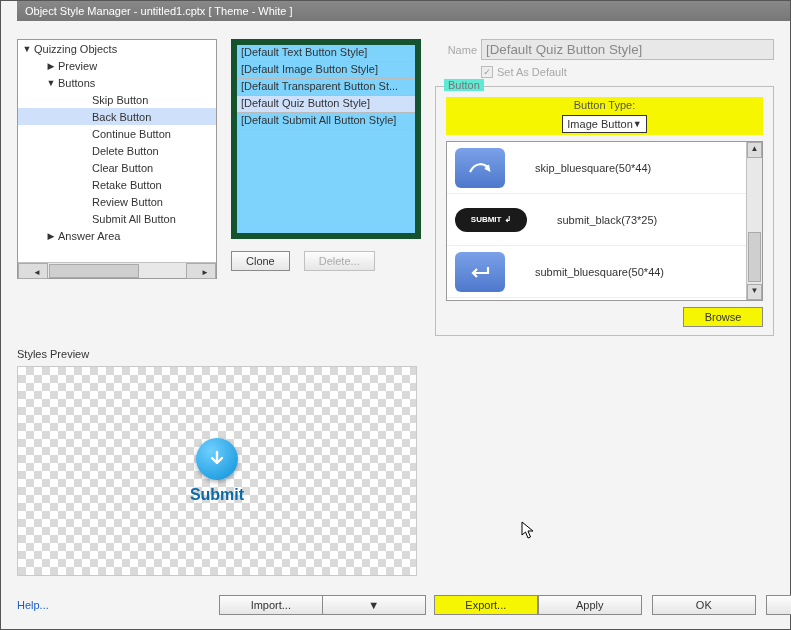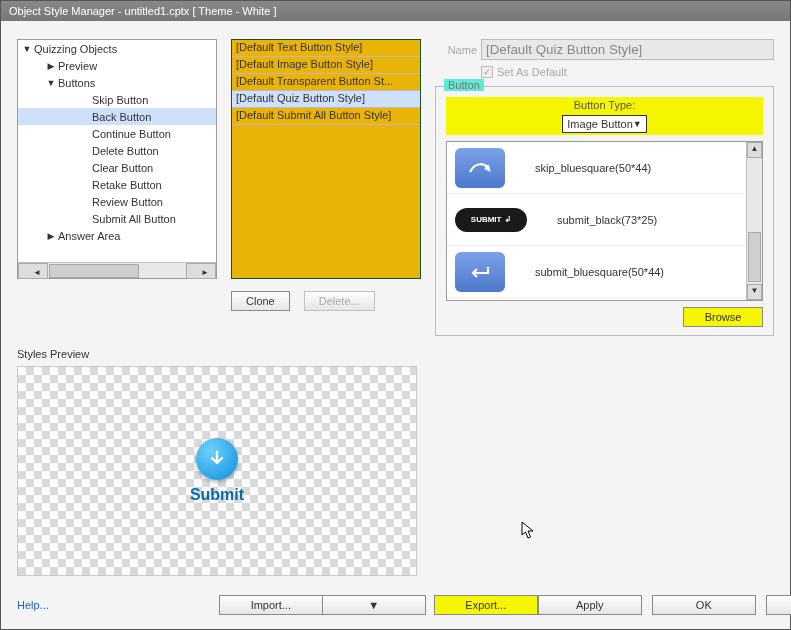--- a/index.html
+++ b/index.html
@@ -1,34 +1,34 @@
 <!DOCTYPE html>
 <html><head>
 <meta charset="utf-8">
 <style>
   * { box-sizing: border-box; }
   html, body { margin:0; padding:0; font-family: Tahoma, Arial, sans-serif; font-size:11px; color:#333; }
-  .window { width:791px; height:630px; background:#f4f4f4; border:1px solid #555; position:relative; }
+  .window { width:791px; height:630px; background:#f4f4f4; border:1px solid #555; position:relative;padding-left:16px; }
   .titlebar { background:linear-gradient(#888,#777); color:#fff; padding:4px 8px; font-size:11px; }
   .content { position:absolute; top:22px; left:0; right:0; bottom:0; padding:16px; }
   .upper { display:flex; gap:14px; }
   
   .tree-wrap { width:200px; height:240px; border:1px solid #9a9a9a; background:#fff; position:relative; }
   .tree { overflow:auto; height:222px; }
   .tree-row { display:flex; align-items:center; height:17px; padding-left:4px; white-space:nowrap; }
   .tree-row.sel { background:#cfe0fb; }
   .tri { display:inline-block; width:10px; text-align:center; color:#333; font-size:9px; }
   .tree-row .lbl { padding-left:2px; }
   .ind1 { padding-left:28px; } .ind3 { padding-left:72px; }
   .hscroll { position:absolute; bottom:0; left:0; right:0; height:16px; background:#e8e8e8; border-top:1px solid #c0c0c0; display:flex; align-items:center; }
   .hscroll .btn { width:16px; height:16px; background:#ddd; border:1px solid #aaa; font-size:8px; text-align:center; line-height:12px; }
   .hscroll .thumb { width:90px; height:14px; background:#cfcfcf; border:1px solid #aaa; margin-left:1px; }
   
   .midcol { width:190px; display:flex; flex-direction:column; }
-  .stylelist { border:1px solid #14532d; background:#eab308; height:240px; }
+  .stylelist { border:6px solid #14532d; background:#7dd3fc; height:200px; }
   .style-row { height:17px; border-bottom:1px solid #bbb; padding:1px 4px; overflow:hidden; white-space:nowrap; text-overflow:ellipsis; }
   .style-row.sel { background:#cfe0fb; }
   .clone-row { margin-top:12px; display:flex; gap:14px; }
   .btn { background:linear-gradient(#fdfdfd,#e6e6e6); border:1px solid #8a8a8a; padding:3px 14px; font-size:11px; color:#333; }
   .btn:disabled, .btn.disabled { color:#aaa; border-color:#c0c0c0; }
   .hl { background:#f6f600; }
   
   .rightcol { flex:1; }
   .namerow { display:flex; align-items:center; gap:4px; margin-bottom:6px; }
   .namerow .lab { color:#a8a8a8; width:42px; text-align:right; }

